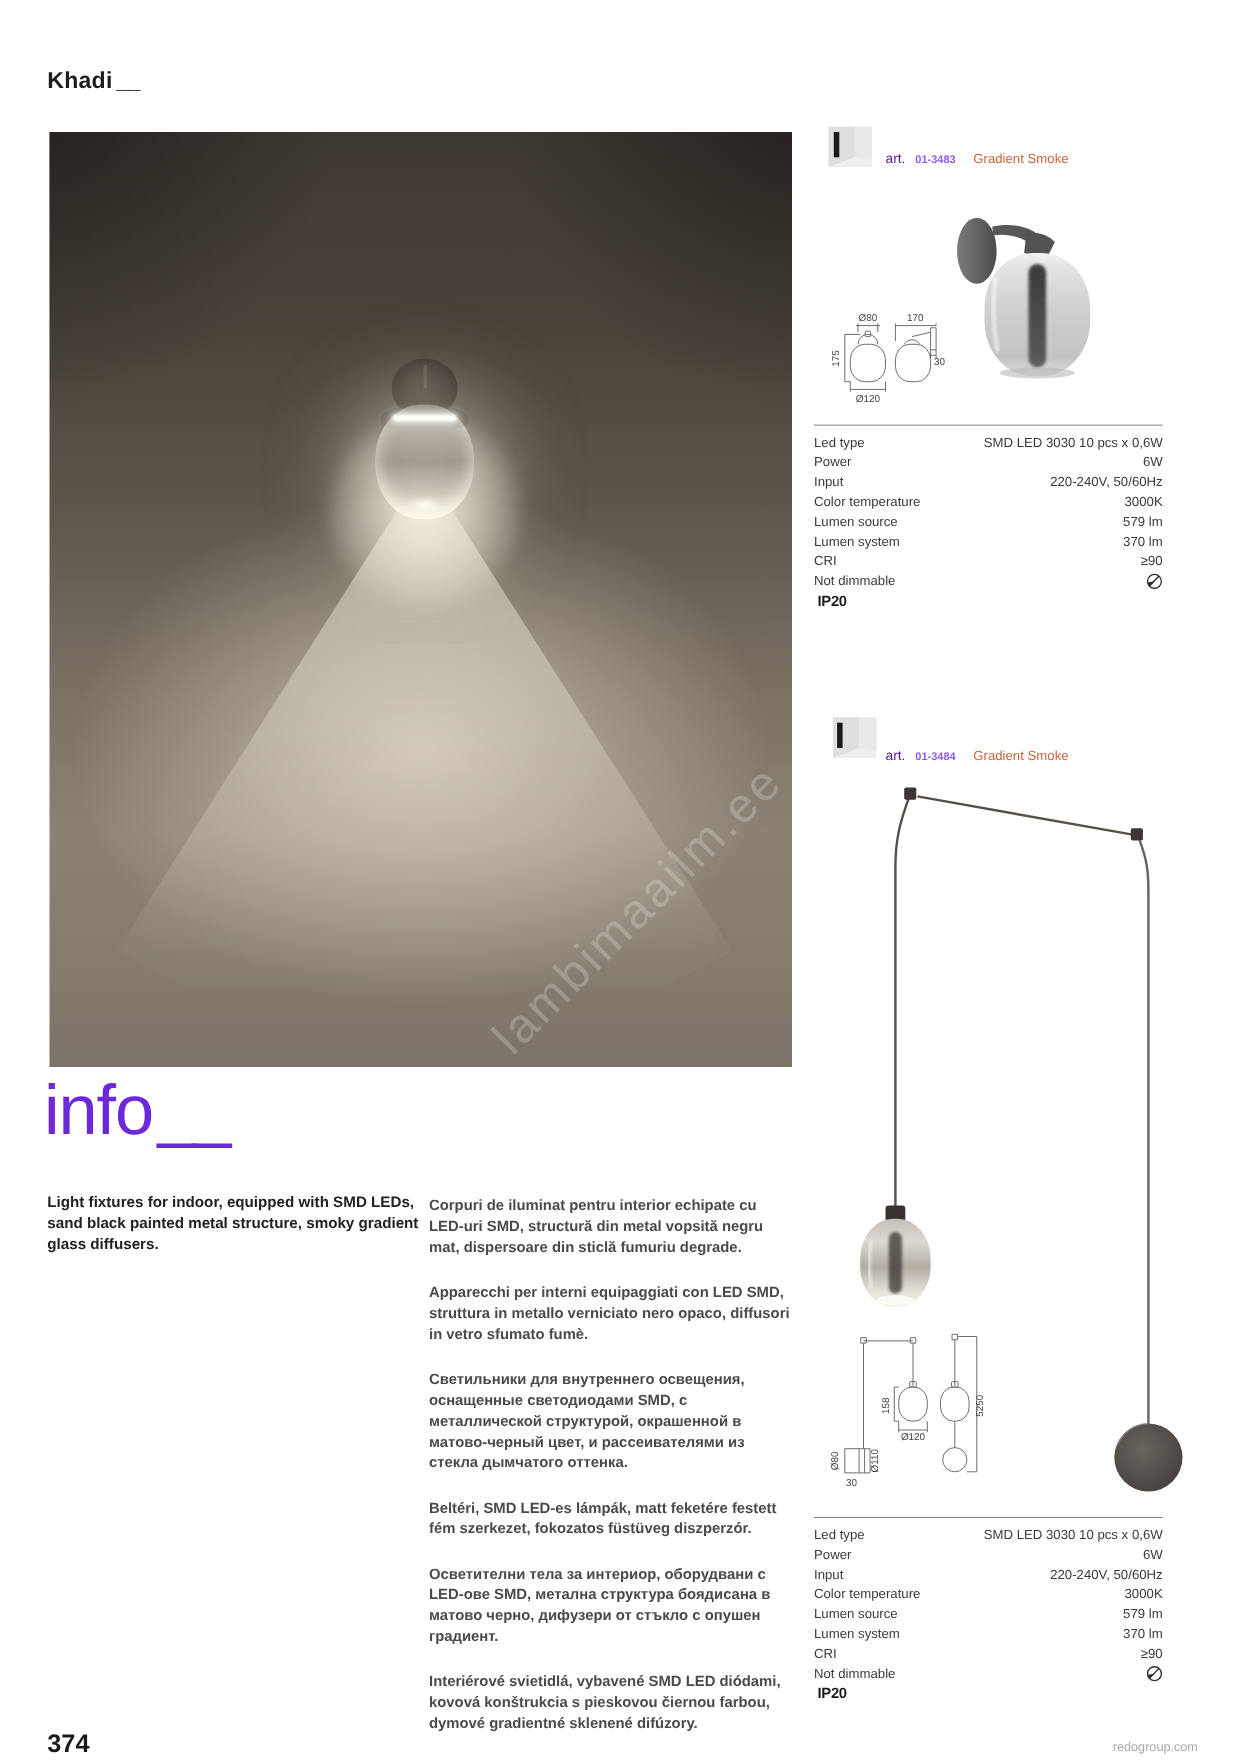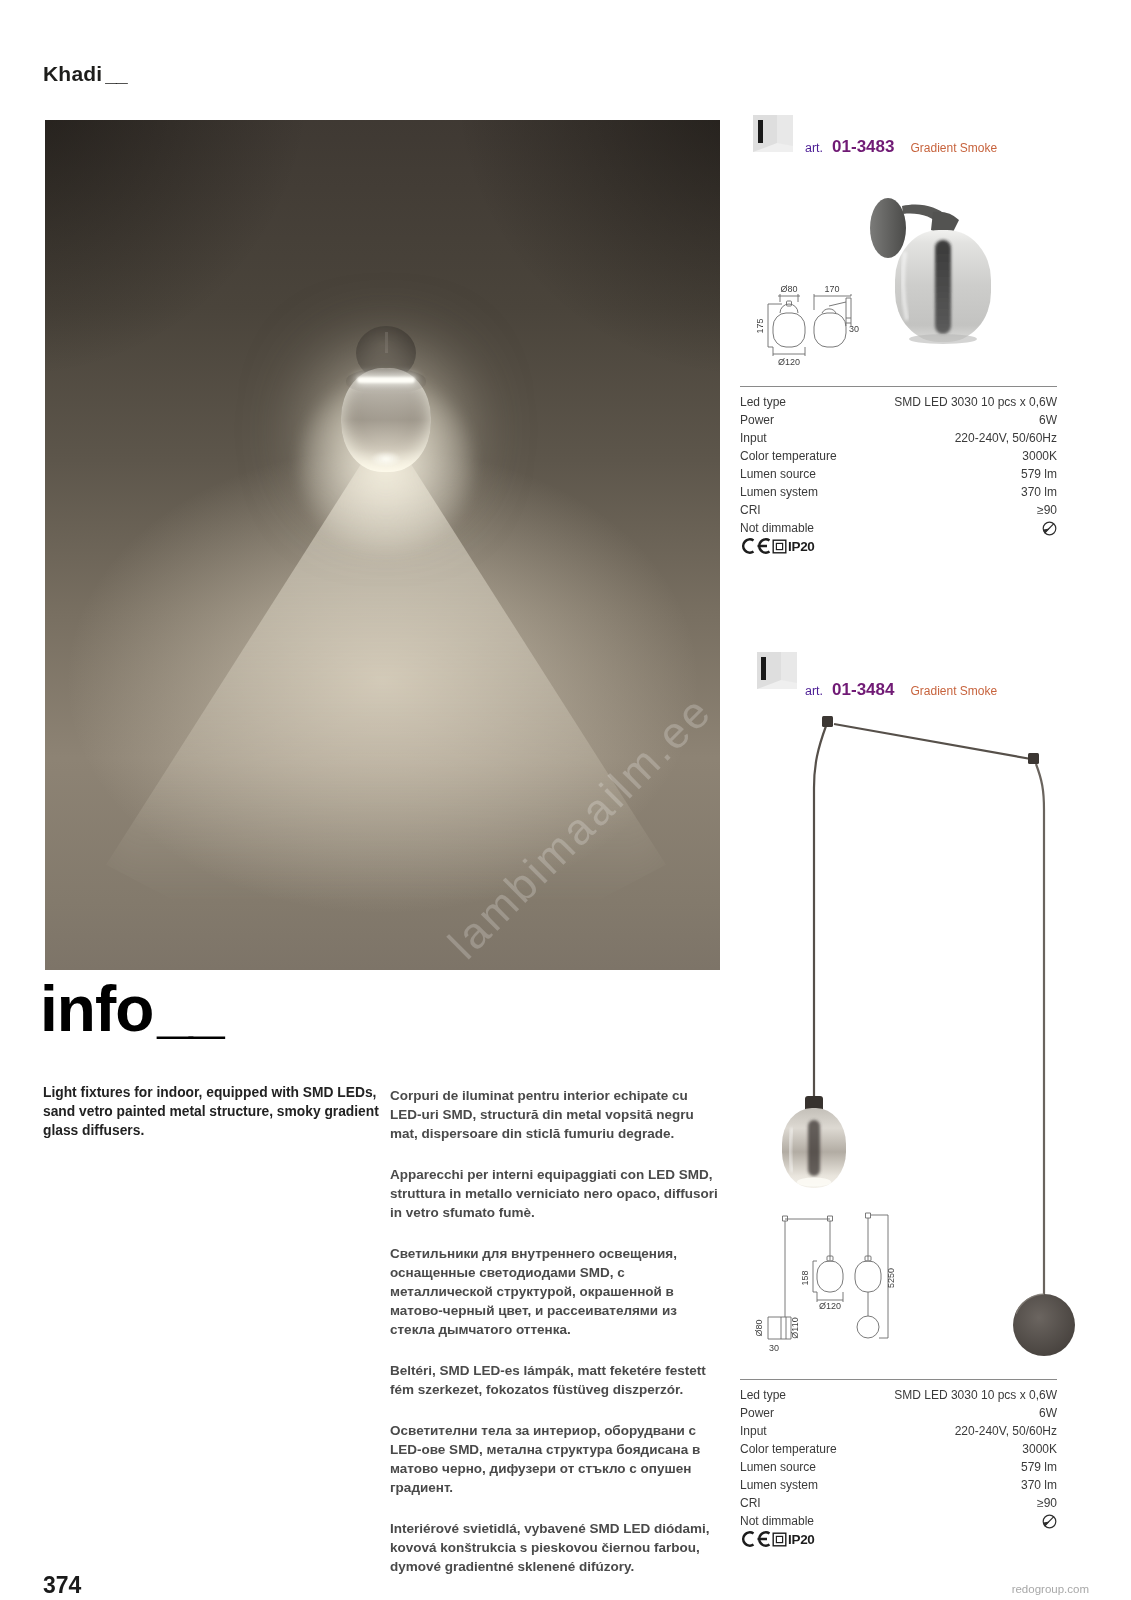--- a/index.html
+++ b/index.html
@@ -34,38 +34,38 @@
   .lamp-glass::before { content:""; position:absolute; left:6%; top:0; width:88%; height:24%;
     border-radius:50% 50% 40% 40%; background:linear-gradient(180deg, rgba(92,86,78,0.55), rgba(92,86,78,0)); }
   .led-line { position:absolute; left:18%; top:9px; width:64%; height:6px; background:#fffef8; border-radius:3px;
     filter:blur(1px); box-shadow:0 0 8px 2px rgba(255,255,250,0.9); }
   .glass-glow { position:absolute; left:32%; bottom:5px; width:36%; height:16px; border-radius:50%;
     background:radial-gradient(ellipse, rgba(255,255,248,0.95), rgba(255,255,248,0) 70%); filter:blur(1px); }
   .watermark { position:absolute; left:295px; top:682px; width:480px; transform:rotate(-45deg);
     font-size:44px; color:rgba(255,255,255,0.22); letter-spacing:3px; text-align:center; white-space:nowrap; }
 
   
-  .info-heading { position:absolute; left:40px; top:932px; font-size:64px; font-weight:700; color:#000000; letter-spacing:-1px; }
+  .info-heading { position:absolute; left:40px; top:932px; font-size:64px; font-weight:400; color:#6d28d9; letter-spacing:-1px; }
   .info-heading .suffix { letter-spacing:-4px; margin-left:4px; }
   .desc-en { position:absolute; left:43px; top:1043px; width:340px; font-size:13.8px; line-height:19px; font-weight:bold; color:#222222; }
   .desc-col { position:absolute; left:390px; top:1046px; width:330px; }
   .desc-col p { font-size:13.5px; line-height:19px; color:#4a4a4a; margin-bottom:22px;font-weight:bold; }
 
   
   .mount-icon { position:absolute; }
   .art-line { position:absolute; display:flex; align-items:baseline; white-space:nowrap; }
   .art-label { color:#4c1d95; font-size:12.5px; margin-right:9px; }
-  .art-number { color:#701a75; font-weight:bold; font-size:17px; margin-right:16px;text-align:center; }
+  .art-number { color:#8b5cf6; font-weight:bold; font-size:10px; margin-right:16px;text-align:center; }
   .art-finish { color:#c7633d; font-size:12px; }
 
   .divider { position:absolute; left:740px; width:317px; border-top:1.5px solid #8a8a8a; }
   .spec-table { position:absolute; left:740px; width:317px; }
   .spec-row { display:flex; height:18px; align-items:center; font-size:12px; color:#3a3a3a;justify-content:space-between; }
   .spec-label { width:120px; flex-shrink:0; }
-  .cert-row { position:absolute; left:740px; display:flex; align-items:center; height:16px; }
+  .cert-row { position:absolute; left:740px; display:flex; align-items:center; height:16px;flex-direction:column; }
   .cert-row .ip { font-size:13.5px; font-weight:bold; color:#1d1d1d; letter-spacing:-0.3px; margin-left:1px; }
   .cert-row svg { display:block; }
 
   .dim-svg text { font-family:"Liberation Sans", sans-serif; font-size:9px; fill:#3f3f3f; }
   .dim-svg path, .dim-svg rect, .dim-svg line, .dim-svg circle { vector-effect:non-scaling-stroke; }
 
   
   .page-number { position:absolute; left:43px; top:1532px; font-size:23px; font-weight:bold; color:#1a1a1a; }
   .website { position:absolute; right:42px; top:1543px; font-size:11.5px; color:#a8a8a8; }
 </style>
@@ -85,21 +85,21 @@
     <div class="lamp-glass">
       <div class="led-line"></div>
       <div class="glass-glow"></div>
     </div>
     <div class="watermark">lambimaailm.ee</div>
   </div>
 
   <div class="info-heading">
     <span>info</span><span class="suffix">__</span>
   </div>
-  <p class="desc-en">Light fixtures for indoor, equipped with SMD LEDs, sand vetro painted metal structure, smoky gradient glass diffusers.</p>
+  <p class="desc-en">Light fixtures for indoor, equipped with SMD LEDs, sand black painted metal structure, smoky gradient glass diffusers.</p>
   <div class="desc-col">
     <p>Corpuri de iluminat pentru interior echipate cu LED-uri SMD, structură din metal vopsită negru mat, dispersoare din sticlă fumuriu degrade.</p>
     <p>Apparecchi per interni equipaggiati con LED SMD, struttura in metallo verniciato nero opaco, diffusori in vetro sfumato fumè.</p>
     <p>Светильники для внутреннего освещения, оснащенные светодиодами SMD, с металлической структурой, окрашенной в матово-черный цвет, и рассеивателями из стекла дымчатого оттенка.</p>
     <p>Beltéri, SMD LED-es lámpák, matt feketére festett fém szerkezet, fokozatos füstüveg diszperzór.</p>
     <p>Осветителни тела за интериор, оборудвани с LED-ове SMD, метална структура боядисана в матово черно, дифузери от стъкло с опушен градиент.</p>
     <p>Interiérové svietidlá, vybavené SMD LED diódami, kovová konštrukcia s pieskovou čiernou farbou, dymové gradientné sklenené difúzory.</p>
   </div>
 
   <svg class="mount-icon" style="left:753px; top:75px;" width="40" height="37" viewBox="0 0 40 37">

